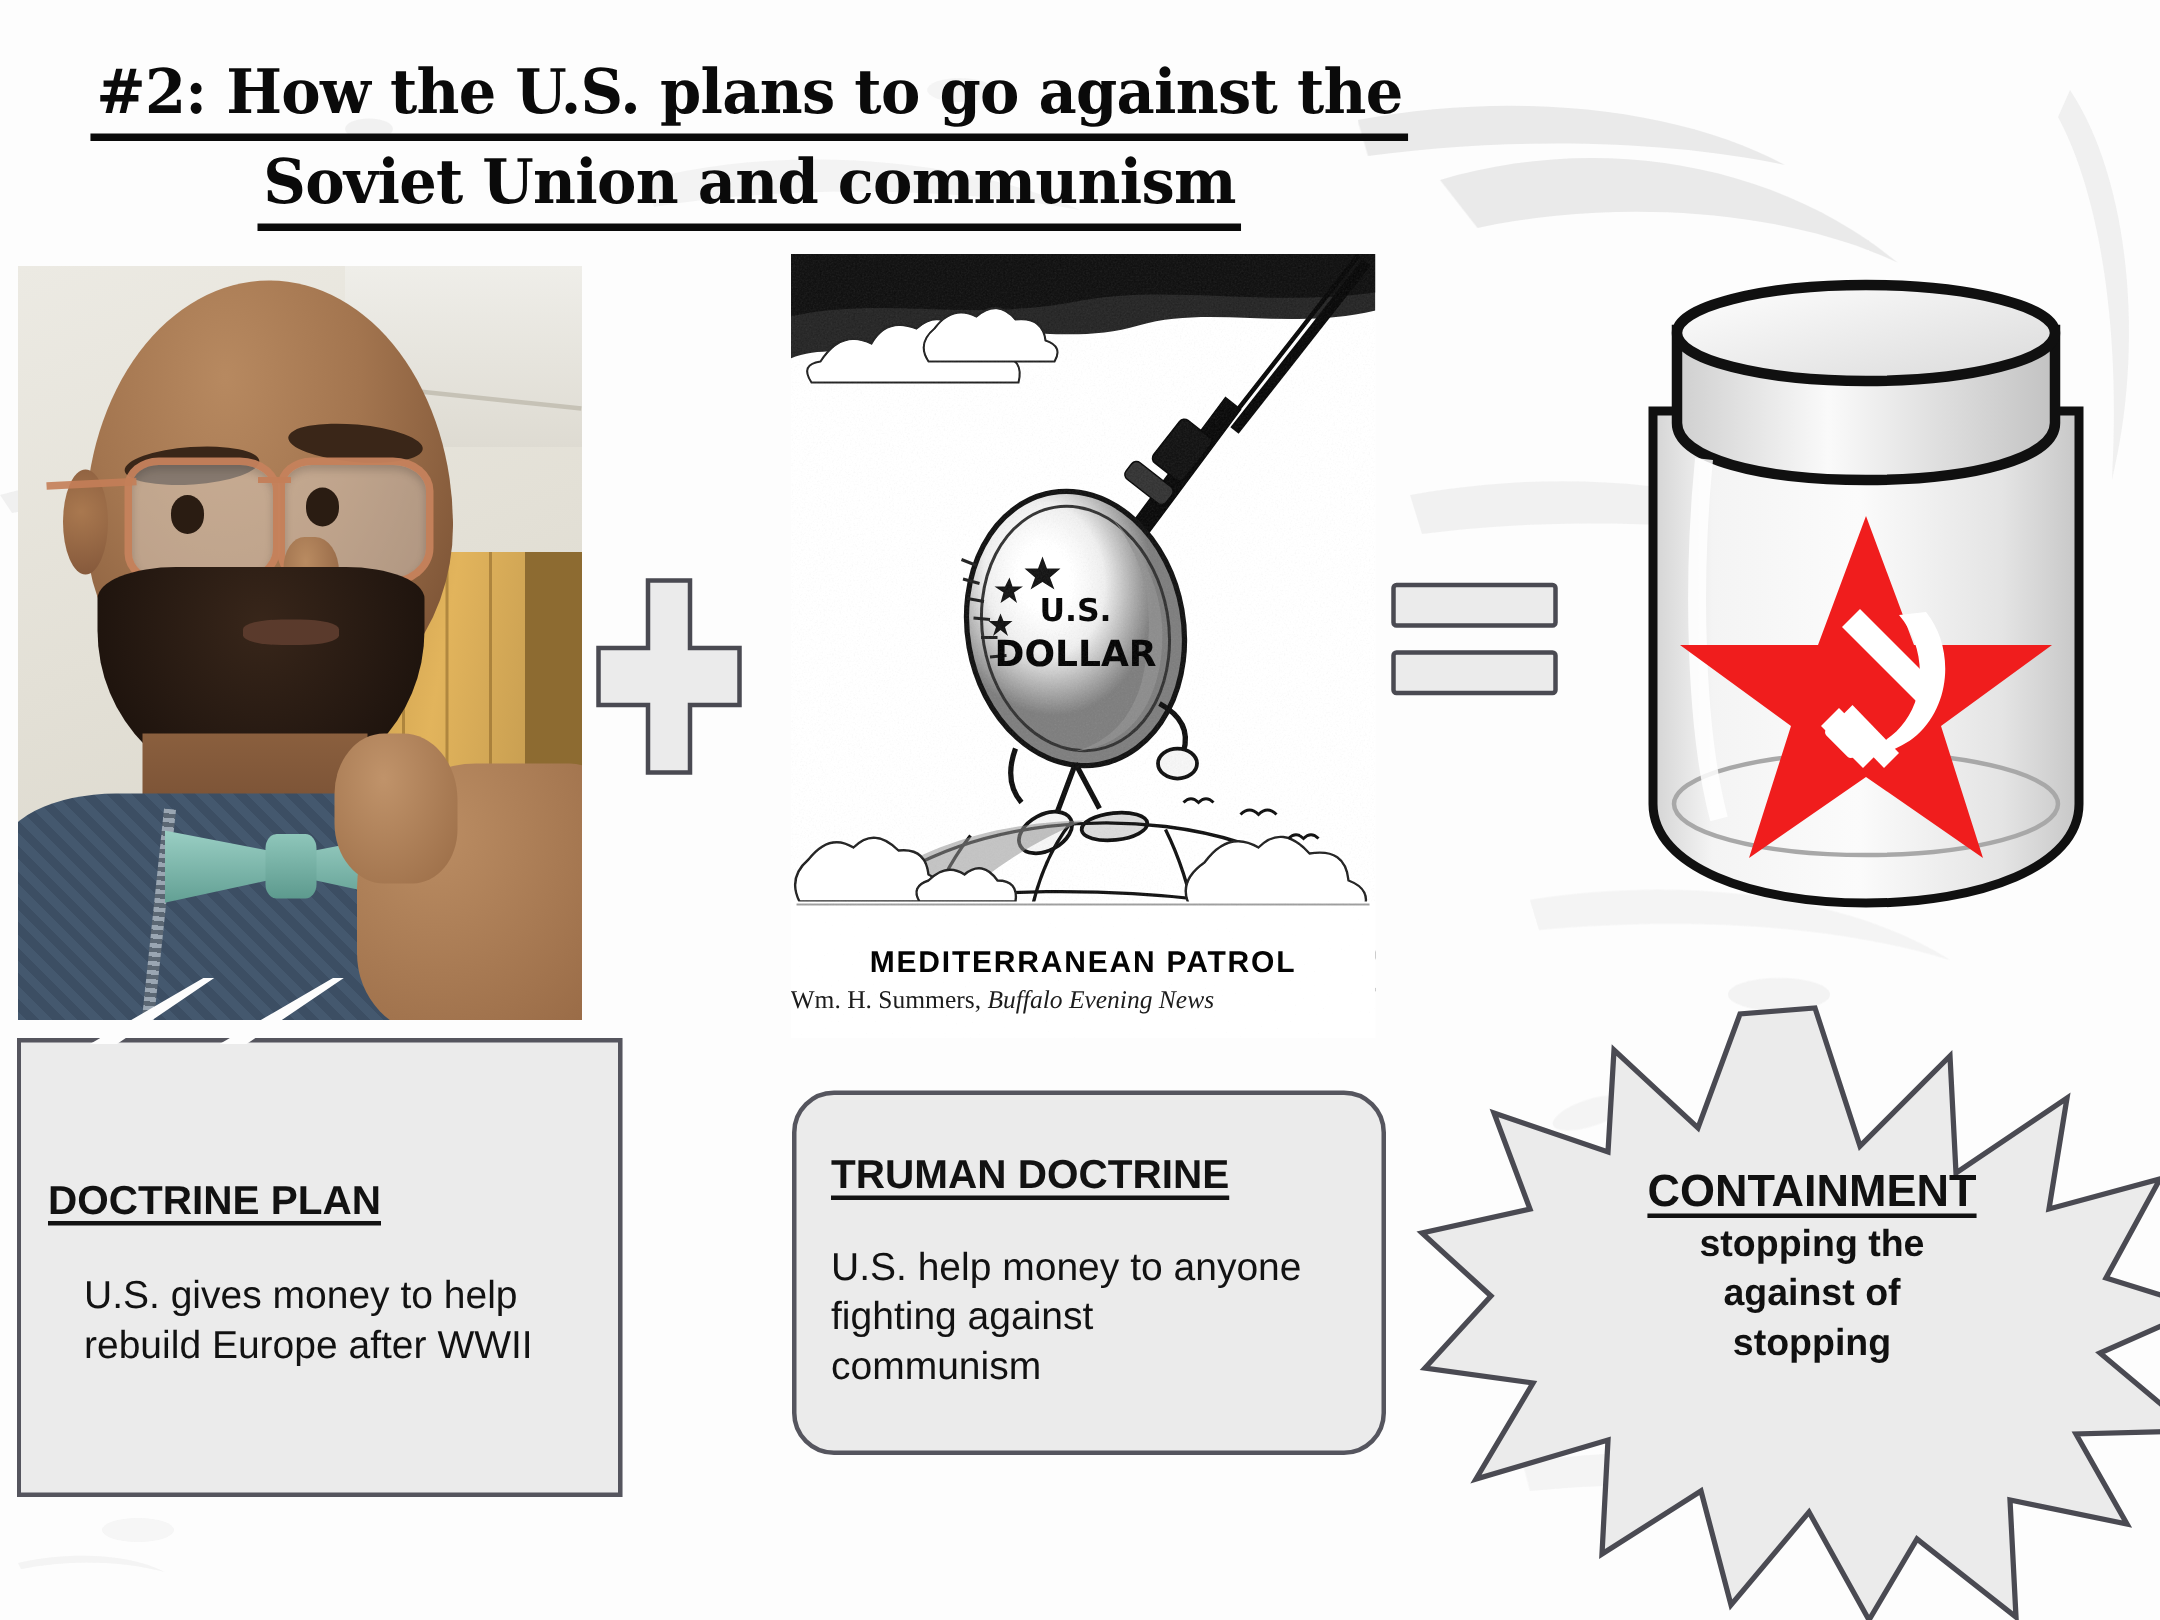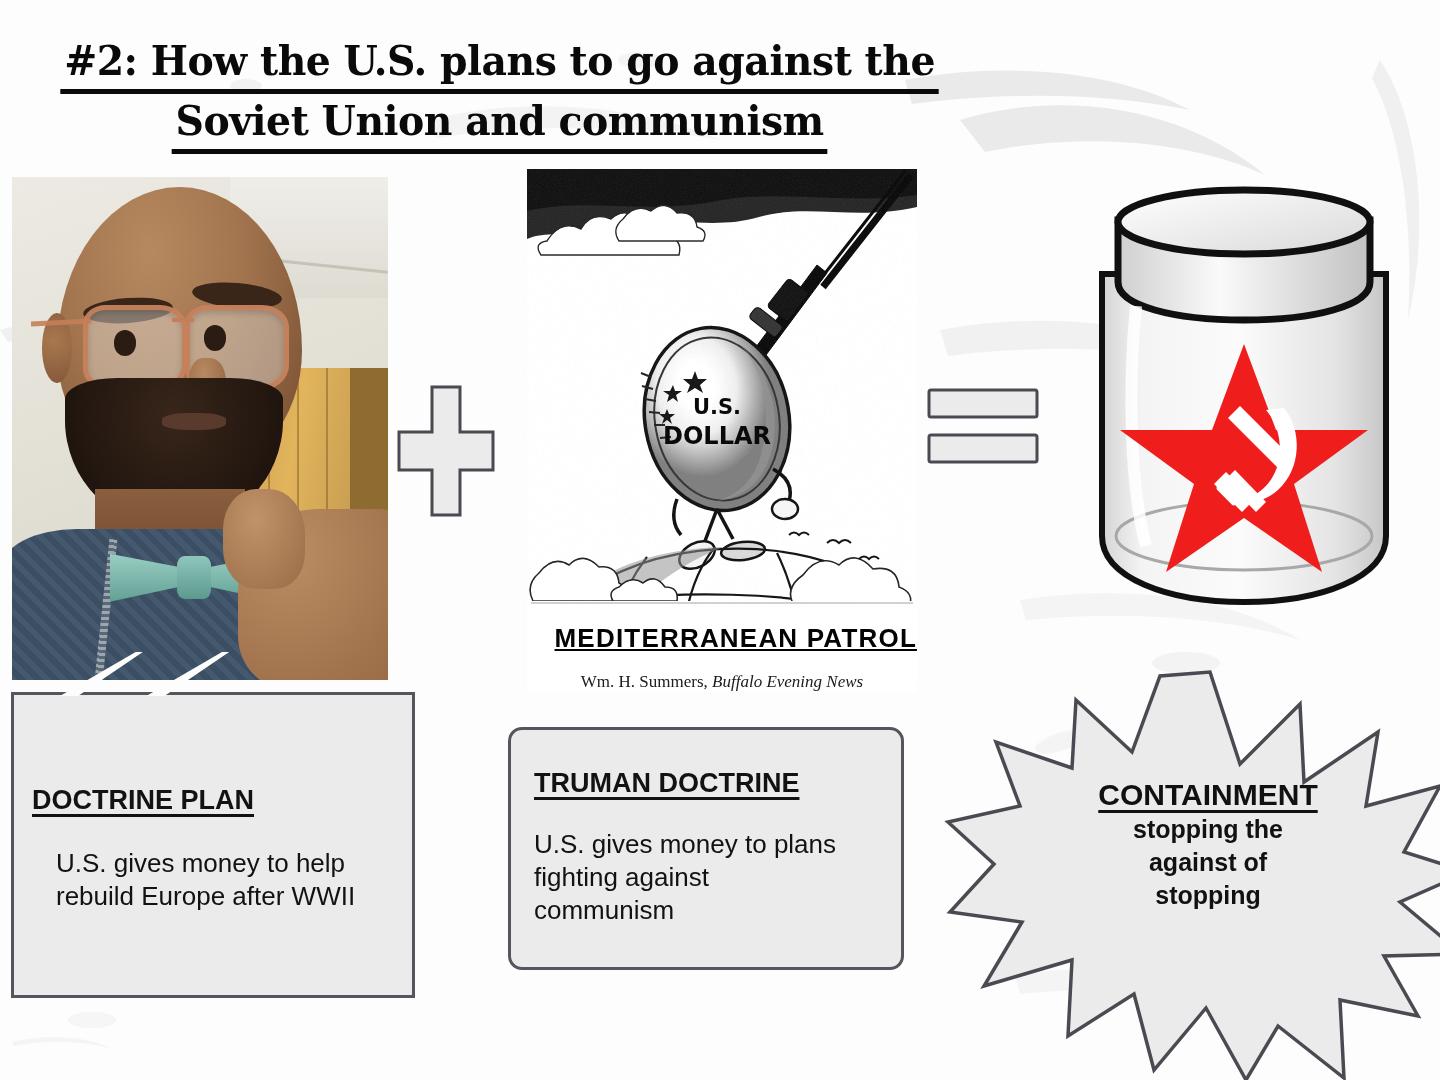--- a/index.html
+++ b/index.html
@@ -106,43 +106,43 @@
   .shape-fill{fill:#ebebeb;stroke:#4a4a52;stroke-width:3;}
 
   
   .cartoon{
     position:absolute;left:527px;top:169px;width:390px;height:523px;
     background:#f2f0ec;overflow:hidden;z-index:3;
     filter:grayscale(1) contrast(1.15);
   }
   .cartoon svg{display:block;width:100%;height:100%;}
   .ct-cap{
-    position:absolute;left:0;bottom:38px;width:100%;text-align:right;
-    font-family:"Liberation Sans", sans-serif;font-weight:700;font-size:26px;
-    letter-spacing:1.2px;color:#141414;text-decoration:underline;
+    position:absolute;left:0;bottom:38px;width:100%;text-align:center;
+    font-family:"Liberation Sans", sans-serif;font-weight:700;font-size:20px;
+    letter-spacing:1.2px;color:#141414;
   }
   .ct-sub{
-    position:absolute;left:0;bottom:0;width:100%;text-align:center;
+    position:absolute;left:0;bottom:15px;width:100%;
     font-family:"Liberation Serif", serif;font-size:17px;color:#2a2a2a;
   }
   .ct-sub i{font-style:italic;}
 
   
   .jar{position:absolute;left:1088px;top:186px;width:312px;height:430px;z-index:3;}
   .jar svg{display:block;width:100%;height:100%;}
 
   
   .box{position:absolute;background:#ebebeb;border:3px solid #55555e;z-index:5;box-sizing:border-box;}
   .box-marshall{left:11px;top:692px;width:404px;height:306px;}
   .tail-marshall{
     position:absolute;left:60px;top:652px;width:180px;height:44px;z-index:6;
     background:#fdfdfd;
     clip-path:polygon(0 100%,42% 0,46% 0,10% 100%, 48% 100%, 90% 0, 94% 0, 58% 100%);
   }
-  .box-truman{left:508px;top:727px;width:396px;height:243px;border-radius:14px;}
+  .box-truman{left:528px;top:727px;width:396px;height:243px;border-radius:28px;}
 
   .bx-title{
     font-size:27px;font-weight:700;color:#121212;
     text-decoration:underline;text-underline-offset:5px;text-decoration-thickness:3px;
     white-space:nowrap;
   }
   .bx-body{font-size:26px;line-height:33px;color:#121212;}
   .m-title{position:absolute;left:18px;top:90px;}
   .m-body{position:absolute;left:18px;top:152px;width:360px;margin-left:24px;}
   .t-title{position:absolute;left:23px;top:38px;}
@@ -391,21 +391,21 @@
 
   <div class="tail-marshall"></div>
 
   <div class="box box-marshall">
     <div class="bx-title m-title">DOCTRINE PLAN</div>
     <div class="bx-body m-body">U.S. gives money to help rebuild Europe after WWII</div>
   </div>
 
   <div class="box box-truman">
     <div class="bx-title t-title">TRUMAN DOCTRINE</div>
-    <div class="bx-body t-body">U.S. gives money to plans fighting against communism</div>
+    <div class="bx-body t-body">U.S. help money to anyone fighting against communism</div>
   </div>
 
   <div class="burst">
     <svg viewBox="0 0 520 394" aria-hidden="true">
       <polygon fill="#ebebeb" stroke="#4a4a52" stroke-width="3.5" stroke-linejoin="miter" points="262,-14 292,78 352,18 356,96 430,46 418,120 492,100 456,166 520,186 452,216 514,268 436,270 470,330 392,314 396,392 330,340 298,394 258,322 206,384 186,308 120,350 124,274 36,300 74,236 2,226 46,178 0,136 72,120 48,56 124,82 128,14 184,66 212,-10"></polygon>
     </svg>
     <div class="burst-text">
       <span class="hd">CONTAINMENT</span><br>
       <span>stopping the</span><br>
       <span>against of</span><br>

